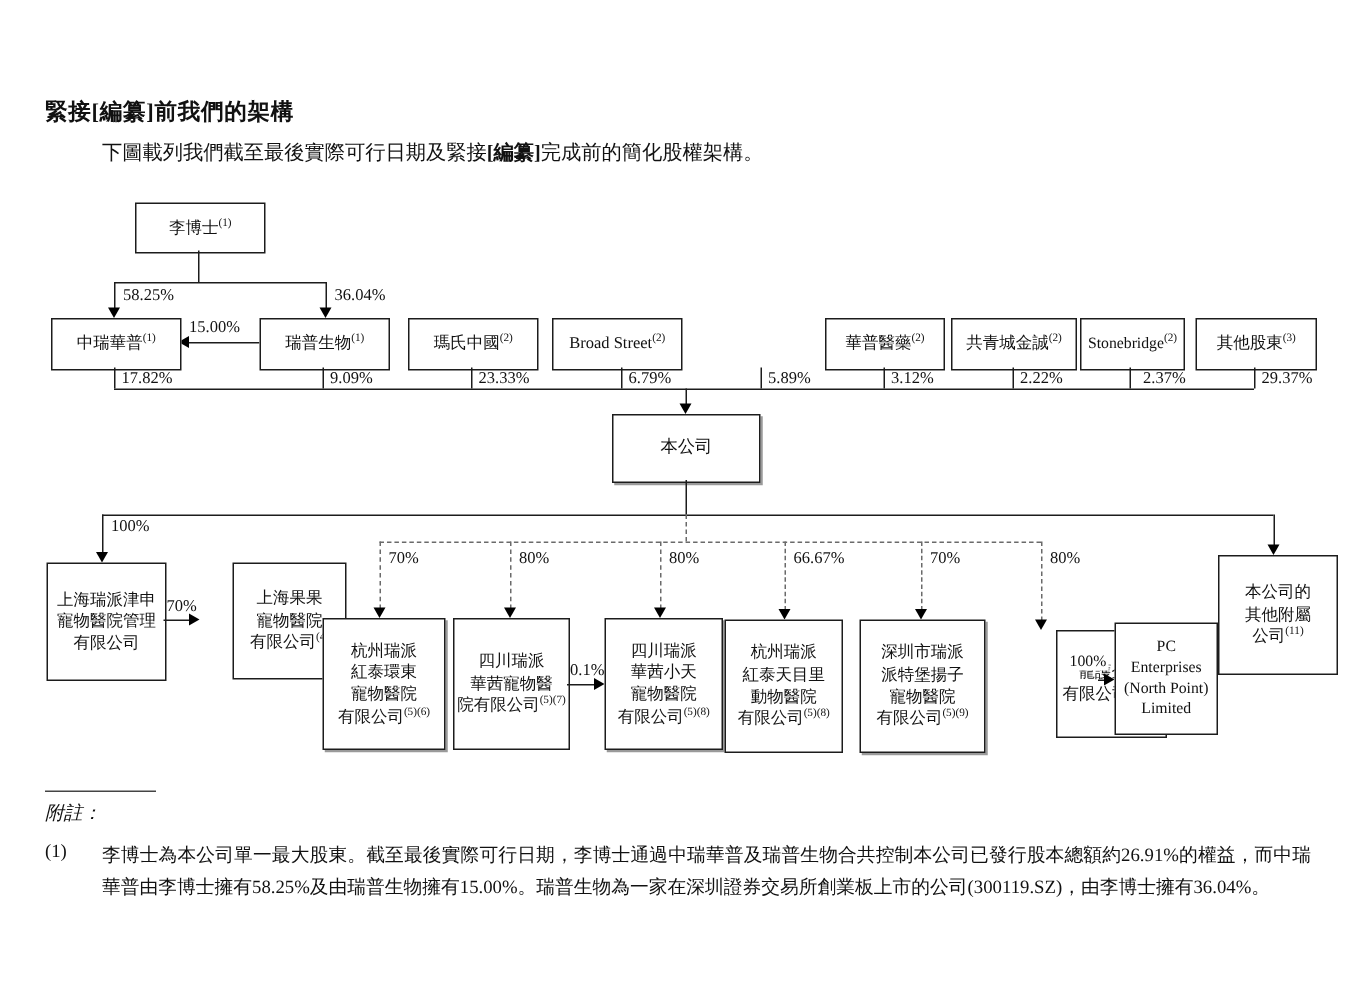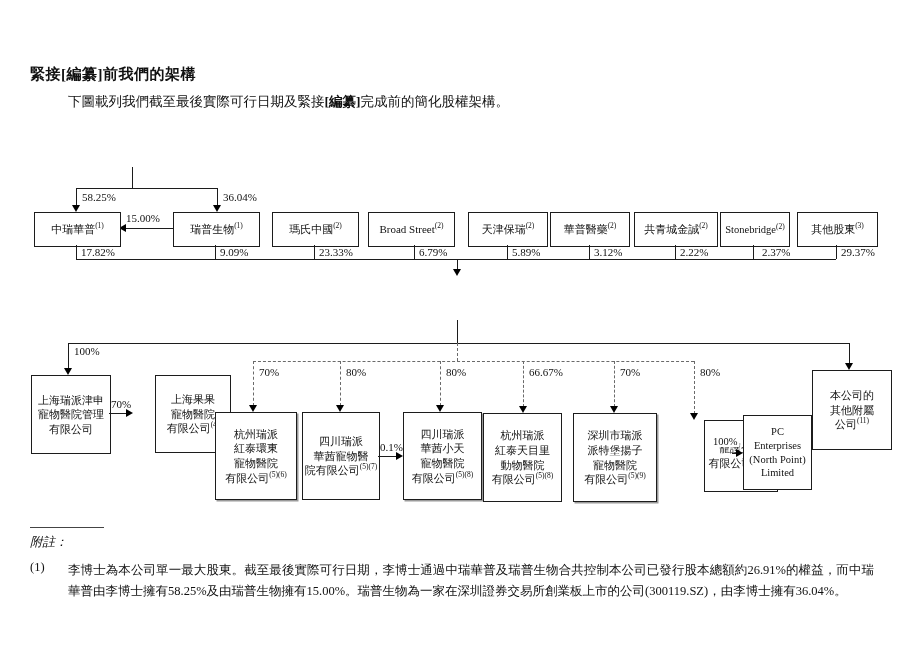--- a/index.html
+++ b/index.html
@@ -31,20 +31,23 @@
   #note1-text{left:68px;top:560px;width:806px;font-size:12.5px;line-height:21px;text-align:justify;}
 </style>
 </head>
 <body>
 
 <div id="page">
 
   <div class="abs" id="doc-title">緊接[編纂]前我們的架構</div>
   <div class="abs" id="intro"><span>下圖載列我們截至最後實際可行日期及緊接</span><b>[編纂]</b><span>完成前的簡化股權架構。</span></div>
 
+  <div class="box" style="left:90px;top:135px;width:85px;height:32px;">
+    <span><span>李博士</span><sup>(1)</sup></span>
+  </div>
 
   <div class="vline" style="left:132px;top:167px;height:21px;"></div>
   <div class="hline" style="left:76px;top:188px;width:142px;"></div>
   <div class="vline" style="left:76px;top:188px;height:18px;"></div>
   <div class="a-down" style="left:72px;top:205px;"></div>
   <div class="vline" style="left:217px;top:188px;height:18px;"></div>
   <div class="a-down" style="left:213px;top:205px;"></div>
   <div class="pct" style="left:82px;top:191px;">58.25%</div>
   <div class="pct" style="left:223px;top:191px;">36.04%</div>
 
@@ -56,23 +59,20 @@
       <span><span>中瑞華普</span><sup>(1)</sup></span>
     </div>
   <div class="box" style="left:173px;top:212px;width:85px;height:33px;">
       <span><span>瑞普生物</span><sup>(1)</sup></span>
     </div>
   <div class="box" style="left:272px;top:212px;width:85px;height:33px;">
       <span><span>瑪氏中國</span><sup>(2)</sup></span>
     </div>
   <div class="box" style="left:368px;top:212px;width:85px;height:33px;">
       <span><span>Broad Street</span><sup>(2)</sup></span>
-    </div>
-  <div class="box" style="left:468px;top:212px;width:78px;height:33px;">
-      <span><span>天津保瑞</span><sup>(2)</sup></span>
     </div>
   <div class="box" style="left:550px;top:212px;width:78px;height:33px;">
       <span><span>華普醫藥</span><sup>(2)</sup></span>
     </div>
   <div class="box" style="left:634px;top:212px;width:82px;height:33px;">
       <span><span>共青城金誠</span><sup>(2)</sup></span>
     </div>
   <div class="box" style="left:720px;top:212px;width:68px;height:33px;font-size:10.5px;">
       <span><span>Stonebridge</span><sup>(2)</sup></span>
     </div>
@@ -96,20 +96,23 @@
   <div class="pct" style="left:512px;top:246px;">5.89%</div>
   <div class="pct" style="left:594px;top:246px;">3.12%</div>
   <div class="pct" style="left:680px;top:246px;">2.22%</div>
   <div class="pct" style="left:762px;top:246px;">2.37%</div>
   <div class="pct" style="left:841px;top:246px;">29.37%</div>
 
   <div class="hline" style="left:76px;top:259px;width:760px;"></div>
   <div class="vline" style="left:457px;top:259px;height:11px;"></div>
   <div class="a-down" style="left:453px;top:269px;"></div>
 
+  <div class="box shaded" style="left:408px;top:276px;width:97px;height:44px;font-size:11.5px;">
+    <span>本公司</span>
+  </div>
 
   <div class="vline" style="left:457px;top:320px;height:23px;"></div>
   <div class="hline" style="left:68px;top:343px;width:781px;"></div>
   <div class="vline" style="left:68px;top:343px;height:26px;"></div>
   <div class="a-down" style="left:64px;top:368px;"></div>
   <div class="vline" style="left:849px;top:343px;height:21px;"></div>
   <div class="a-down" style="left:845px;top:363px;"></div>
   <div class="pct" style="left:74px;top:345px;">100%</div>
 
   <div class="dvline" style="left:457px;top:343px;height:18px;"></div>

